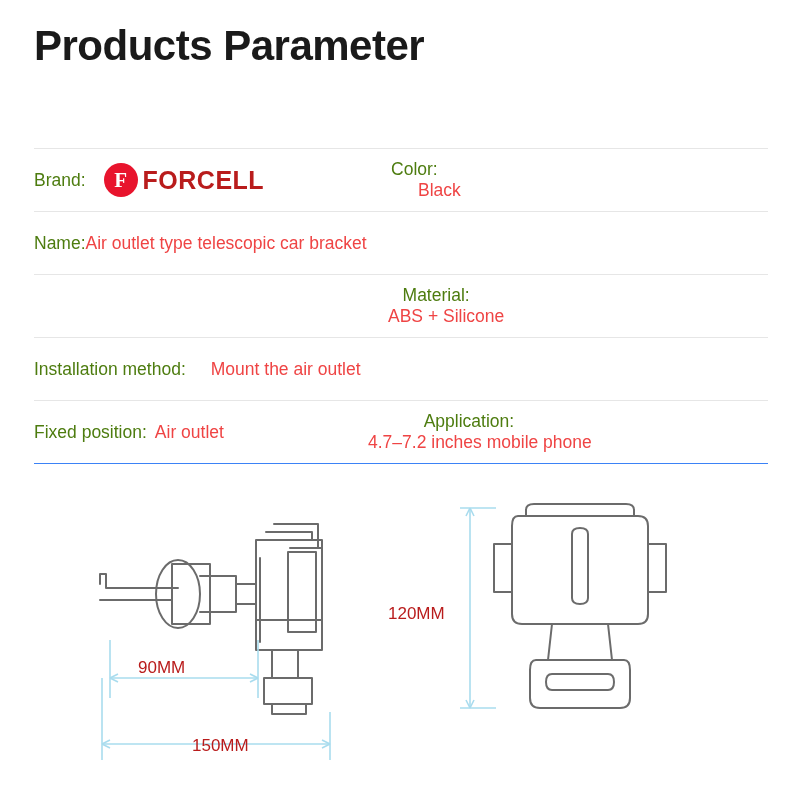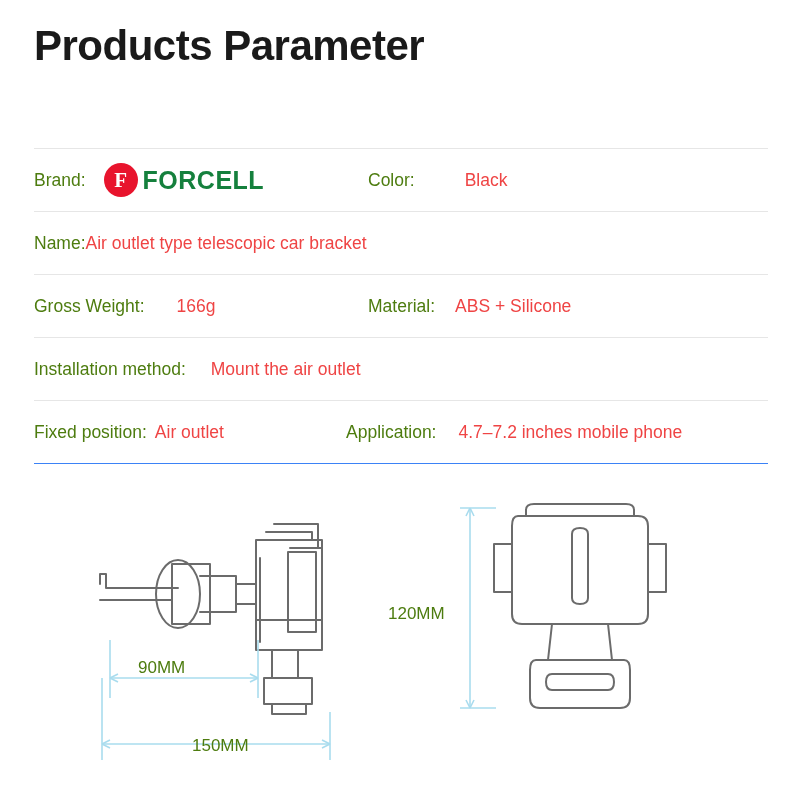--- a/index.html
+++ b/index.html
@@ -65,21 +65,21 @@
   }
   .cell {
     display: flex;
     align-items: center;
     white-space: nowrap;
   }
   .cell .val { }
 
   
   .c1 { position: absolute; left: 0; }
-  .c2 { position: absolute; left: 334px; }
+  .c2 { position: absolute; left: 334px; flex-direction: column; }
 
   
   .brand-logo {
     display: inline-flex;
     align-items: center;
     margin-left: 18px;
   }
   .brand-mark {
     width: 34px;
     height: 34px;
@@ -92,35 +92,35 @@
     display: flex;
     align-items: center;
     justify-content: center;
     line-height: 1;
   }
   .brand-word {
     margin-left: 5px;
     font-size: 25px;
     font-weight: bold;
     letter-spacing: 0.5px;
-    color: #15803d;
+    color: #b91c1c;
     font-family: "Liberation Sans", sans-serif;
   }
 
   
   .diagram {
     position: absolute;
     left: 0;
     top: 492px;
     width: 800px;
     height: 308px;
   }
   .dim-label {
     position: absolute;
-    color: #4d7c0f;
+    color: #b91c1c;
     font-size: 17px;
     font-family: "Liberation Sans", sans-serif;
     white-space: nowrap;
   }
   svg { display: block; }
 </style>
 </head>
 <body>
 
 <div class="page">
@@ -144,24 +144,20 @@
     </div>
 
     <div class="spec-row">
       <div class="cell c1">
         <span class="lbl">Name:</span>
         <span class="val">Air outlet type telescopic car bracket</span>
       </div>
     </div>
 
     <div class="spec-row">
-      <div class="cell c1">
-        <span class="lbl">Gross Weight:</span>
-        <span class="val" style="margin-left:32px">166g</span>
-      </div>
       <div class="cell c2">
         <span class="lbl">Material:</span>
         <span class="val" style="margin-left:20px">ABS + Silicone</span>
       </div>
     </div>
 
     <div class="spec-row">
       <div class="cell c1">
         <span class="lbl">Installation method:</span>
         <span class="val" style="margin-left:25px">Mount the air outlet</span>

